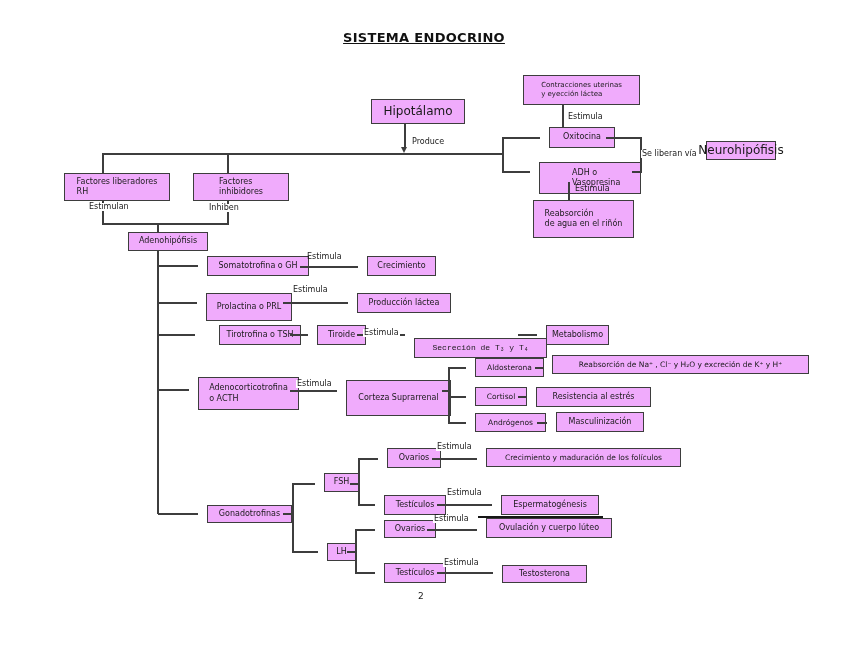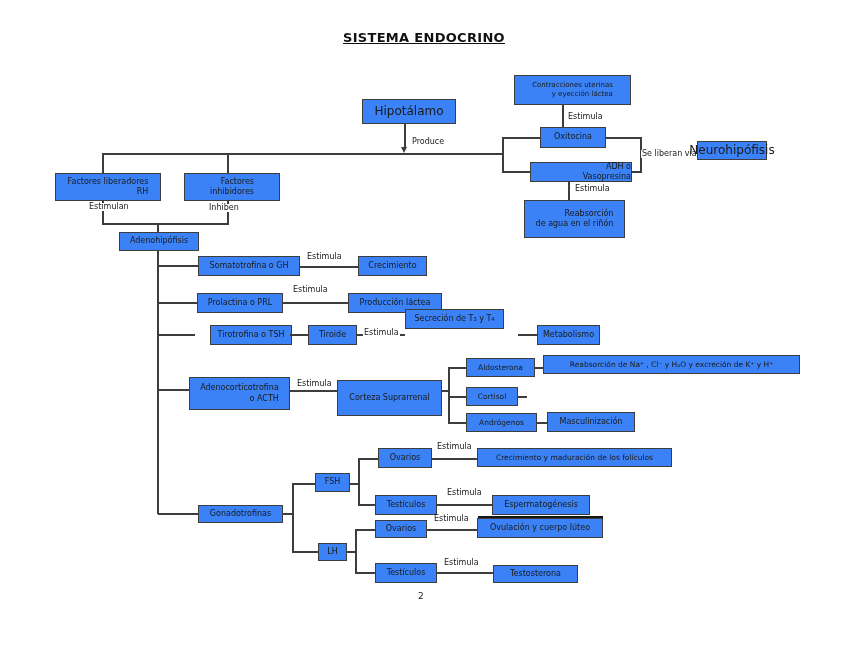--- a/index.html
+++ b/index.html
@@ -12,24 +12,25 @@
     position:relative;width:848px;height:655px;background:var(--bg);
     font-family:"DejaVu Sans","Liberation Sans",sans-serif;
     color:var(--text);overflow:hidden;
   }
   .title{
     position:absolute;left:0;right:0;top:30px;text-align:center;
     font-size:13px;font-weight:bold;text-decoration:underline;
     letter-spacing:.3px;color:#111;
   }
   .box{
-    position:absolute;border:1.5px solid var(--line);background:#3b82f6;
-    display:flex;align-items:center;justify-content:center;text-align:right;
+    position:absolute;border:1.5px solid var(--line);background:#f0abfc;
+    display:flex;align-items:center;justify-content:center;text-align:left;
     font-size:8px;line-height:1.3;white-space:pre-line;box-sizing:border-box;
     color:var(--text);
+    margin-left:9px;
   }
   .f12{font-size:12px;}
   .f75{font-size:7.5px;}
   .f7{font-size:7px;}
   .f65{font-size:12px;}
   .lbl{
     position:absolute;font-size:8px;color:var(--text);white-space:nowrap;
     line-height:1;
   }
   .wbg{background:#fff;padding:0 1px;}
@@ -76,67 +77,68 @@
   <div class="lbl" style="left:568px;top:113px;">Estimula</div>
   <div class="vl" style="left:502px;top:137px;height:36px;"></div>
   <div class="hl" style="left:502px;top:137px;width:38px;"></div>
   <div class="hl" style="left:502px;top:171px;width:28px;"></div>
   <div class="box" style="left:540px;top:127px;width:66px;height:21px;">Oxitocina</div>
   <div class="hl" style="left:606px;top:137px;width:35px;"></div>
   <div class="vl" style="left:640px;top:137px;height:36px;"></div>
   <div class="hl" style="left:640px;top:151px;width:57px;"></div>
   <div class="lbl wbg f65" style="left:641px;top:150px;">Se liberan vía</div>
   <div class="box f65" style="left:697px;top:141px;width:70px;height:19px;">Neurohipófisis</div>
-  <div class="box" style="left:530px;top:162px;width:102px;height:20px;padding-left:32px;">ADH o Vasopresina</div>
+  <div class="box" style="left:530px;top:162px;width:102px;height:32px;padding-left:32px;">ADH o Vasopresina</div>
   <div class="hl" style="left:632px;top:171px;width:9px;"></div>
   <div class="vl" style="left:568px;top:182px;height:18px;"></div>
   <div class="lbl" style="left:575px;top:185px;">Estimula</div>
   <div class="box" style="left:524px;top:200px;width:101px;height:38px;">Reabsorción
 de agua en el riñón</div>
 
   <div class="vl" style="left:157px;top:251px;height:263px;"></div>
 
   <div class="hl" style="left:158px;top:265px;width:40px;"></div>
   <div class="box" style="left:198px;top:256px;width:102px;height:20px;">Somatotrofina o GH</div>
   <div class="lbl" style="left:307px;top:253px;">Estimula</div>
   <div class="hl" style="left:300px;top:266px;width:58px;"></div>
   <div class="box" style="left:358px;top:256px;width:69px;height:20px;">Crecimiento</div>
 
   <div class="hl" style="left:158px;top:302px;width:39px;"></div>
-  <div class="box" style="left:197px;top:293px;width:86px;height:20px;">Prolactina o PRL</div>
+  <div class="box" style="left:197px;top:293px;width:86px;height:28px;">Prolactina o PRL</div>
   <div class="lbl" style="left:293px;top:286px;">Estimula</div>
   <div class="hl" style="left:283px;top:302px;width:65px;"></div>
   <div class="box" style="left:348px;top:293px;width:94px;height:20px;">Producción láctea</div>
 
   <div class="hl" style="left:158px;top:334px;width:37px;"></div>
   <div class="box" style="left:210px;top:325px;width:82px;height:20px;">Tirotrofina o TSH</div>
   <div class="hl" style="left:290px;top:334px;width:18px;"></div>
   <div class="box" style="left:308px;top:325px;width:49px;height:20px;">Tiroide</div>
   <div class="hl" style="left:357px;top:334px;width:48px;"></div>
   <div class="lbl wbg" style="left:363px;top:329px;">Estimula</div>
-  <div class="box" style="left:405px;top:309px;width:99px;height:20px;">Secreción de T₃ y T₄</div>
+  <div class="box" style="left:405px;top:338px;width:133px;height:20px;font-family:Liberation Mono, monospace;">Secreción de T₃ y T₄</div>
   <div class="hl" style="left:518px;top:334px;width:19px;"></div>
   <div class="box" style="left:537px;top:325px;width:63px;height:20px;">Metabolismo</div>
 
   <div class="hl" style="left:158px;top:389px;width:31px;"></div>
   <div class="box" style="left:189px;top:377px;width:101px;height:33px;">Adenocorticotrofina
 o ACTH</div>
   <div class="lbl wbg" style="left:296px;top:380px;">Estimula</div>
   <div class="hl" style="left:290px;top:390px;width:47px;"></div>
   <div class="box" style="left:337px;top:380px;width:105px;height:36px;">Corteza Suprarrenal</div>
   <div class="hl" style="left:442px;top:390px;width:7px;"></div>
   <div class="vl" style="left:448px;top:367px;height:56px;"></div>
   <div class="hl" style="left:448px;top:367px;width:18px;"></div>
   <div class="hl" style="left:448px;top:396px;width:18px;"></div>
   <div class="hl" style="left:448px;top:422px;width:18px;"></div>
   <div class="box f75" style="left:466px;top:358px;width:69px;height:19px;">Aldosterona</div>
   <div class="hl" style="left:535px;top:367px;width:8px;"></div>
   <div class="box f75" style="left:543px;top:355px;width:257px;height:19px;">Reabsorción de Na⁺ , Cl⁻ y H₂O y excreción de K⁺ y H⁺</div>
   <div class="box f75" style="left:466px;top:387px;width:52px;height:19px;">Cortisol</div>
   <div class="hl" style="left:518px;top:396px;width:9px;"></div>
+  <div class="box" style="left:527px;top:387px;width:115px;height:20px;">Resistencia al estrés</div>
   <div class="box f75" style="left:466px;top:413px;width:71px;height:19px;">Andrógenos</div>
   <div class="hl" style="left:537px;top:422px;width:10px;"></div>
   <div class="box" style="left:547px;top:412px;width:88px;height:20px;">Masculinización</div>
 
   <div class="hl" style="left:158px;top:513px;width:40px;"></div>
   <div class="box" style="left:198px;top:505px;width:85px;height:18px;">Gonadotrofinas</div>
   <div class="hl" style="left:283px;top:513px;width:10px;"></div>
   <div class="vl" style="left:292px;top:483px;height:69px;"></div>
   <div class="hl" style="left:292px;top:483px;width:23px;"></div>
   <div class="hl" style="left:292px;top:551px;width:26px;"></div>

